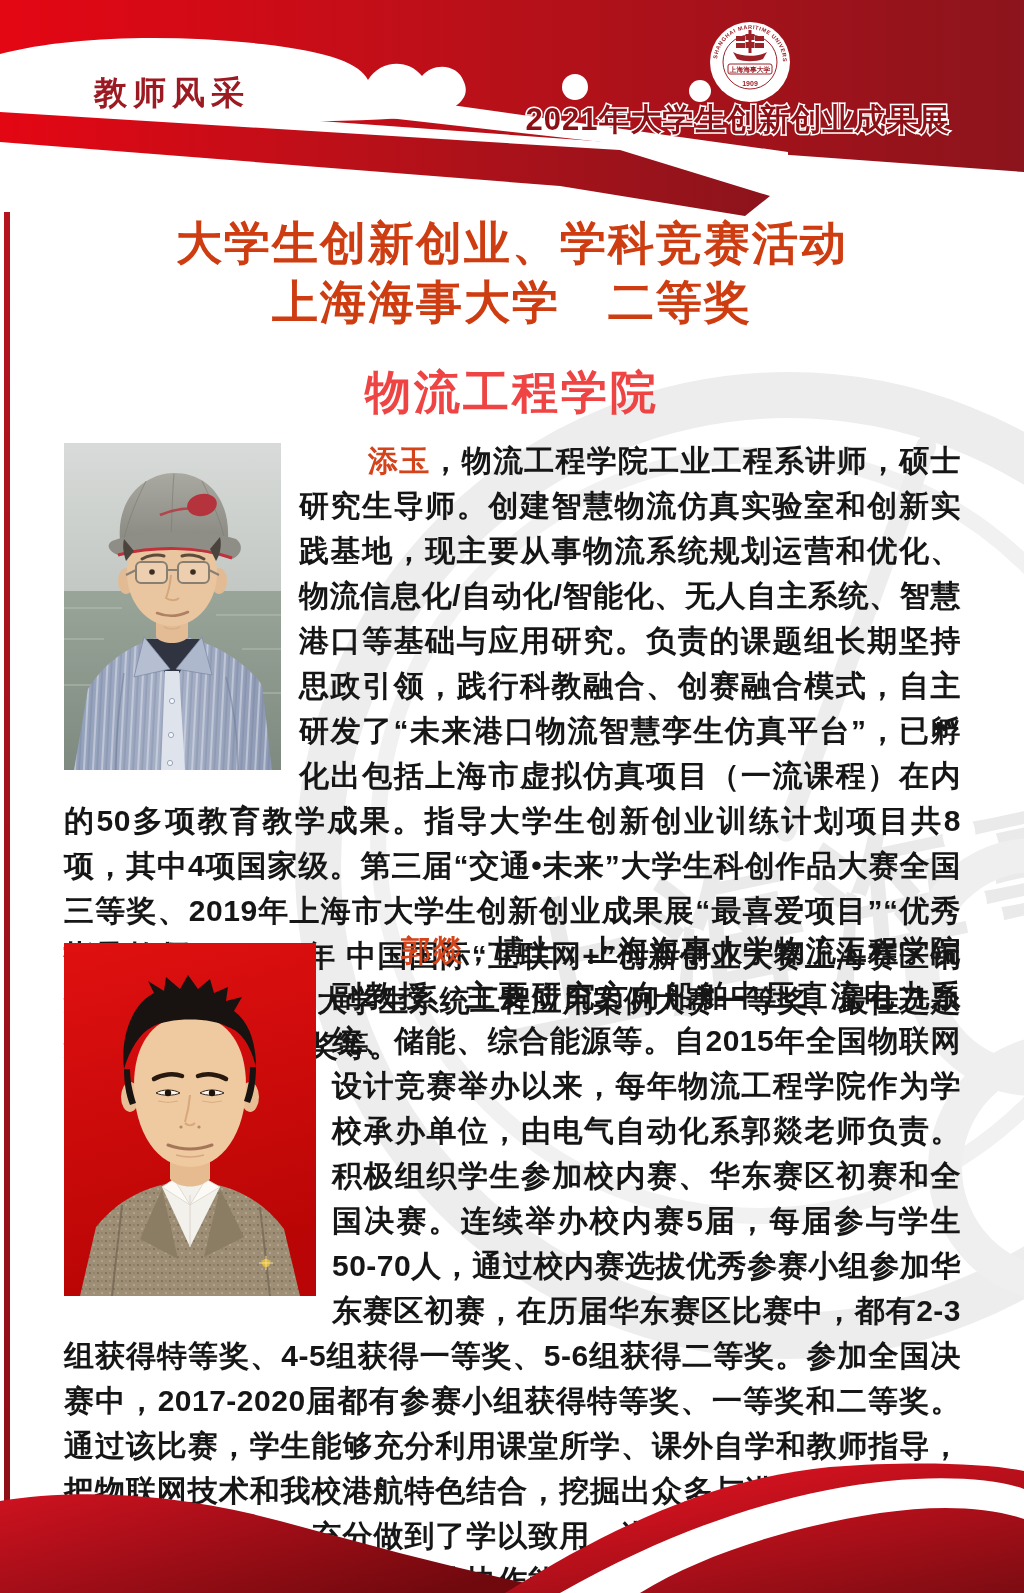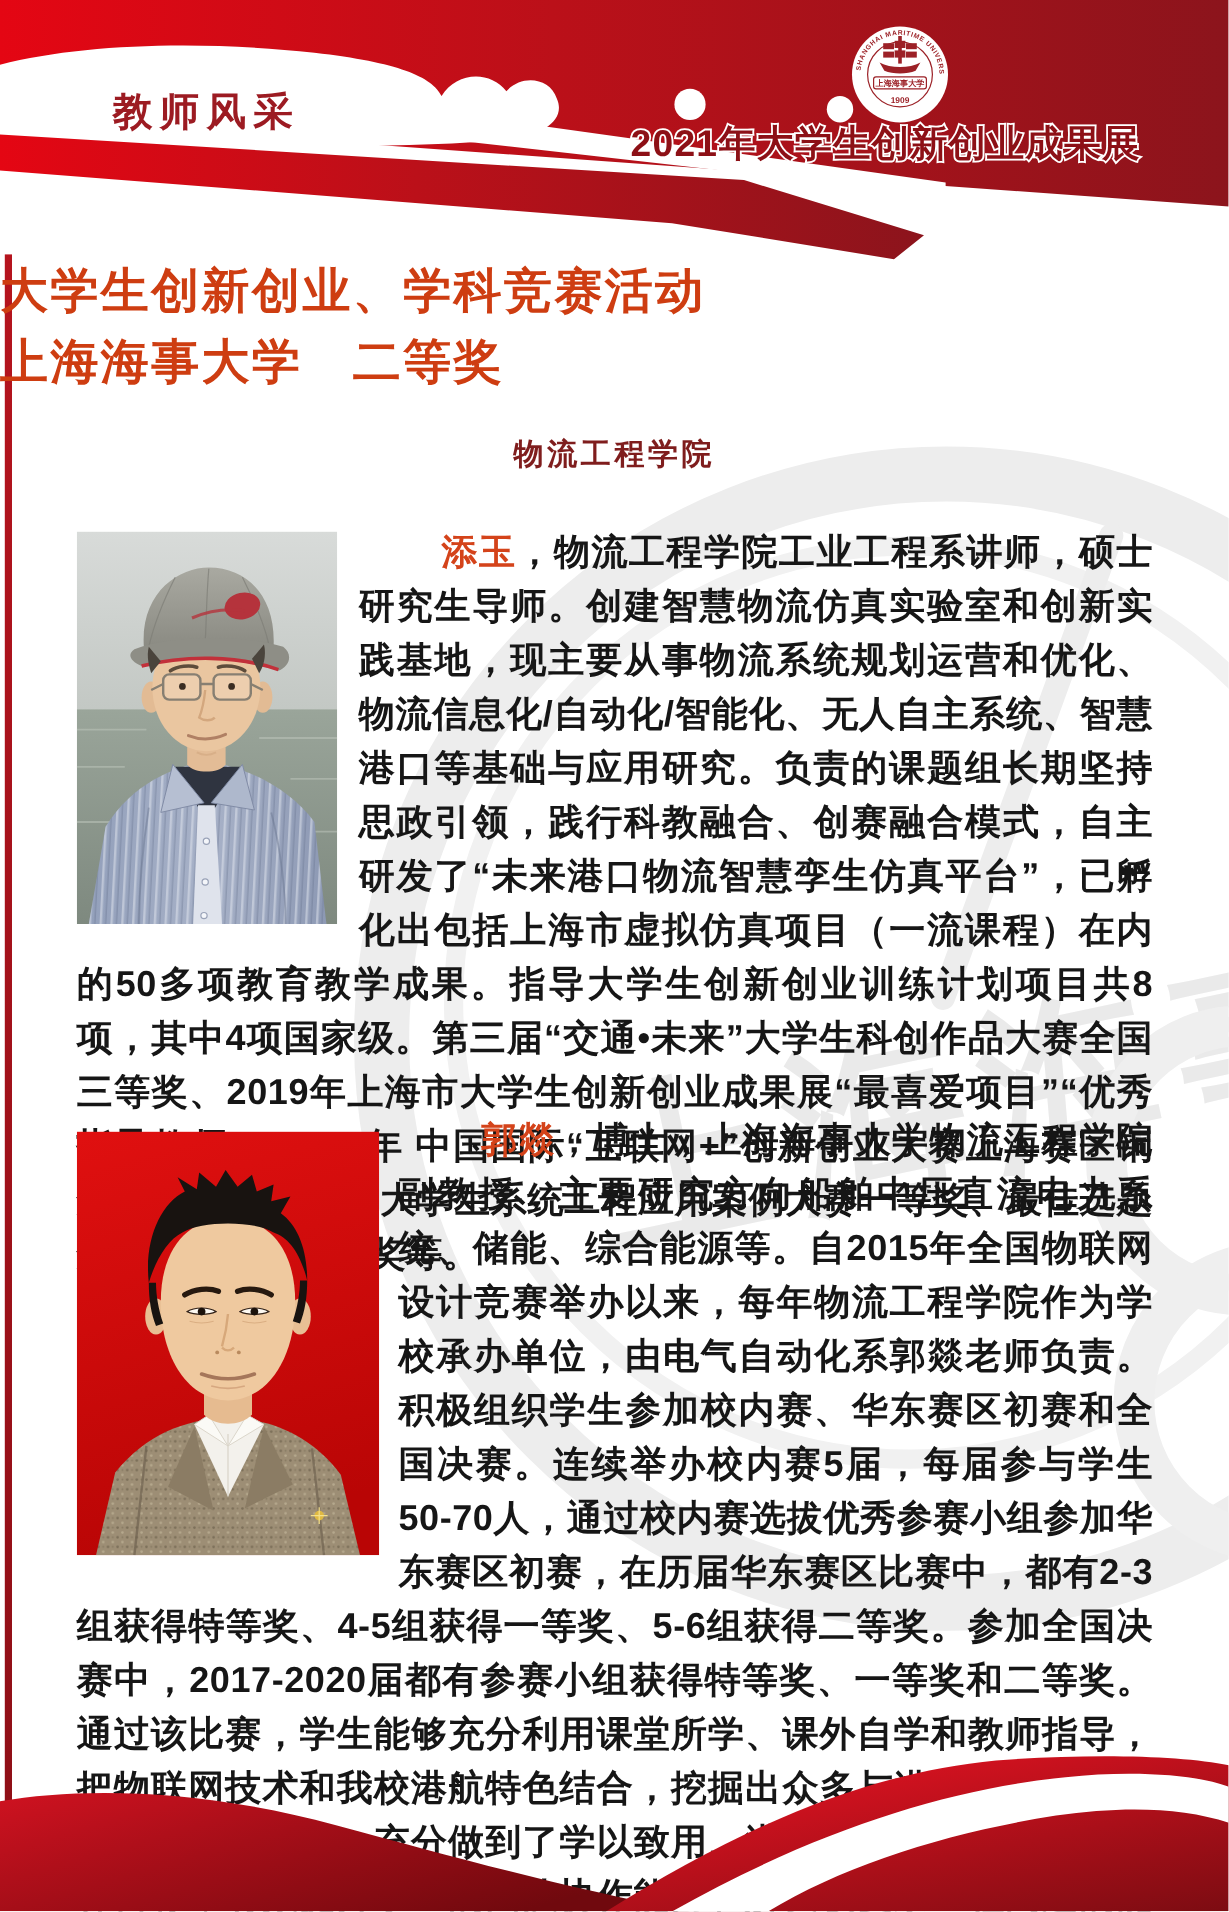--- a/index.html
+++ b/index.html
@@ -24,24 +24,24 @@
     font-size:150px;line-height:1;color:#eaeaea;letter-spacing:16px;
     transform:rotate(-12deg);white-space:nowrap;}
   .wm-circle-a{position:absolute;left:905px;top:838px;width:190px;height:190px;
     border:34px solid #efefef;border-radius:50%;}
   .wm-circle-b{position:absolute;left:928px;top:1034px;width:200px;height:200px;
     border:34px solid #efefef;border-radius:50%;}
   
   .edge-line{position:absolute;left:4px;top:212px;width:6px;height:1292px;
     background:linear-gradient(#b5141e,#8f0f17);z-index:2;}
   
-  .title-block{position:absolute;left:0;top:214px;width:100%;text-align:left;z-index:2;
-    color:#ce3d11;font-weight:bold;font-size:40px;line-height:59px;letter-spacing:2px;}
+  .title-block{position:absolute;left:0;top:214px;width:100%;text-align:center;z-index:2;
+    color:#ce3d11;font-weight:bold;font-size:46px;line-height:59px;letter-spacing:2px;}
   .dept-title{position:absolute;left:0;top:362px;width:100%;text-align:center;z-index:2;
-    color:#7f1d1d;font-weight:bold;font-size:25px;letter-spacing:3px;}
+    color:#ef4444;font-weight:bold;font-size:46px;letter-spacing:3px;}
   
   .teacher-section{position:absolute;left:64px;width:897px;z-index:2;}
   .sec-1{top:438px;}
   .sec-2{top:928px;}
   .teacher-section p{
     margin:0;font-size:30px;line-height:45px;font-weight:bold;color:#161616;
     text-align:justify;text-indent:2.3em;letter-spacing:0.5px;
   }
   .teacher-name{color:#d4431a;}
   .photo{float:left;}

